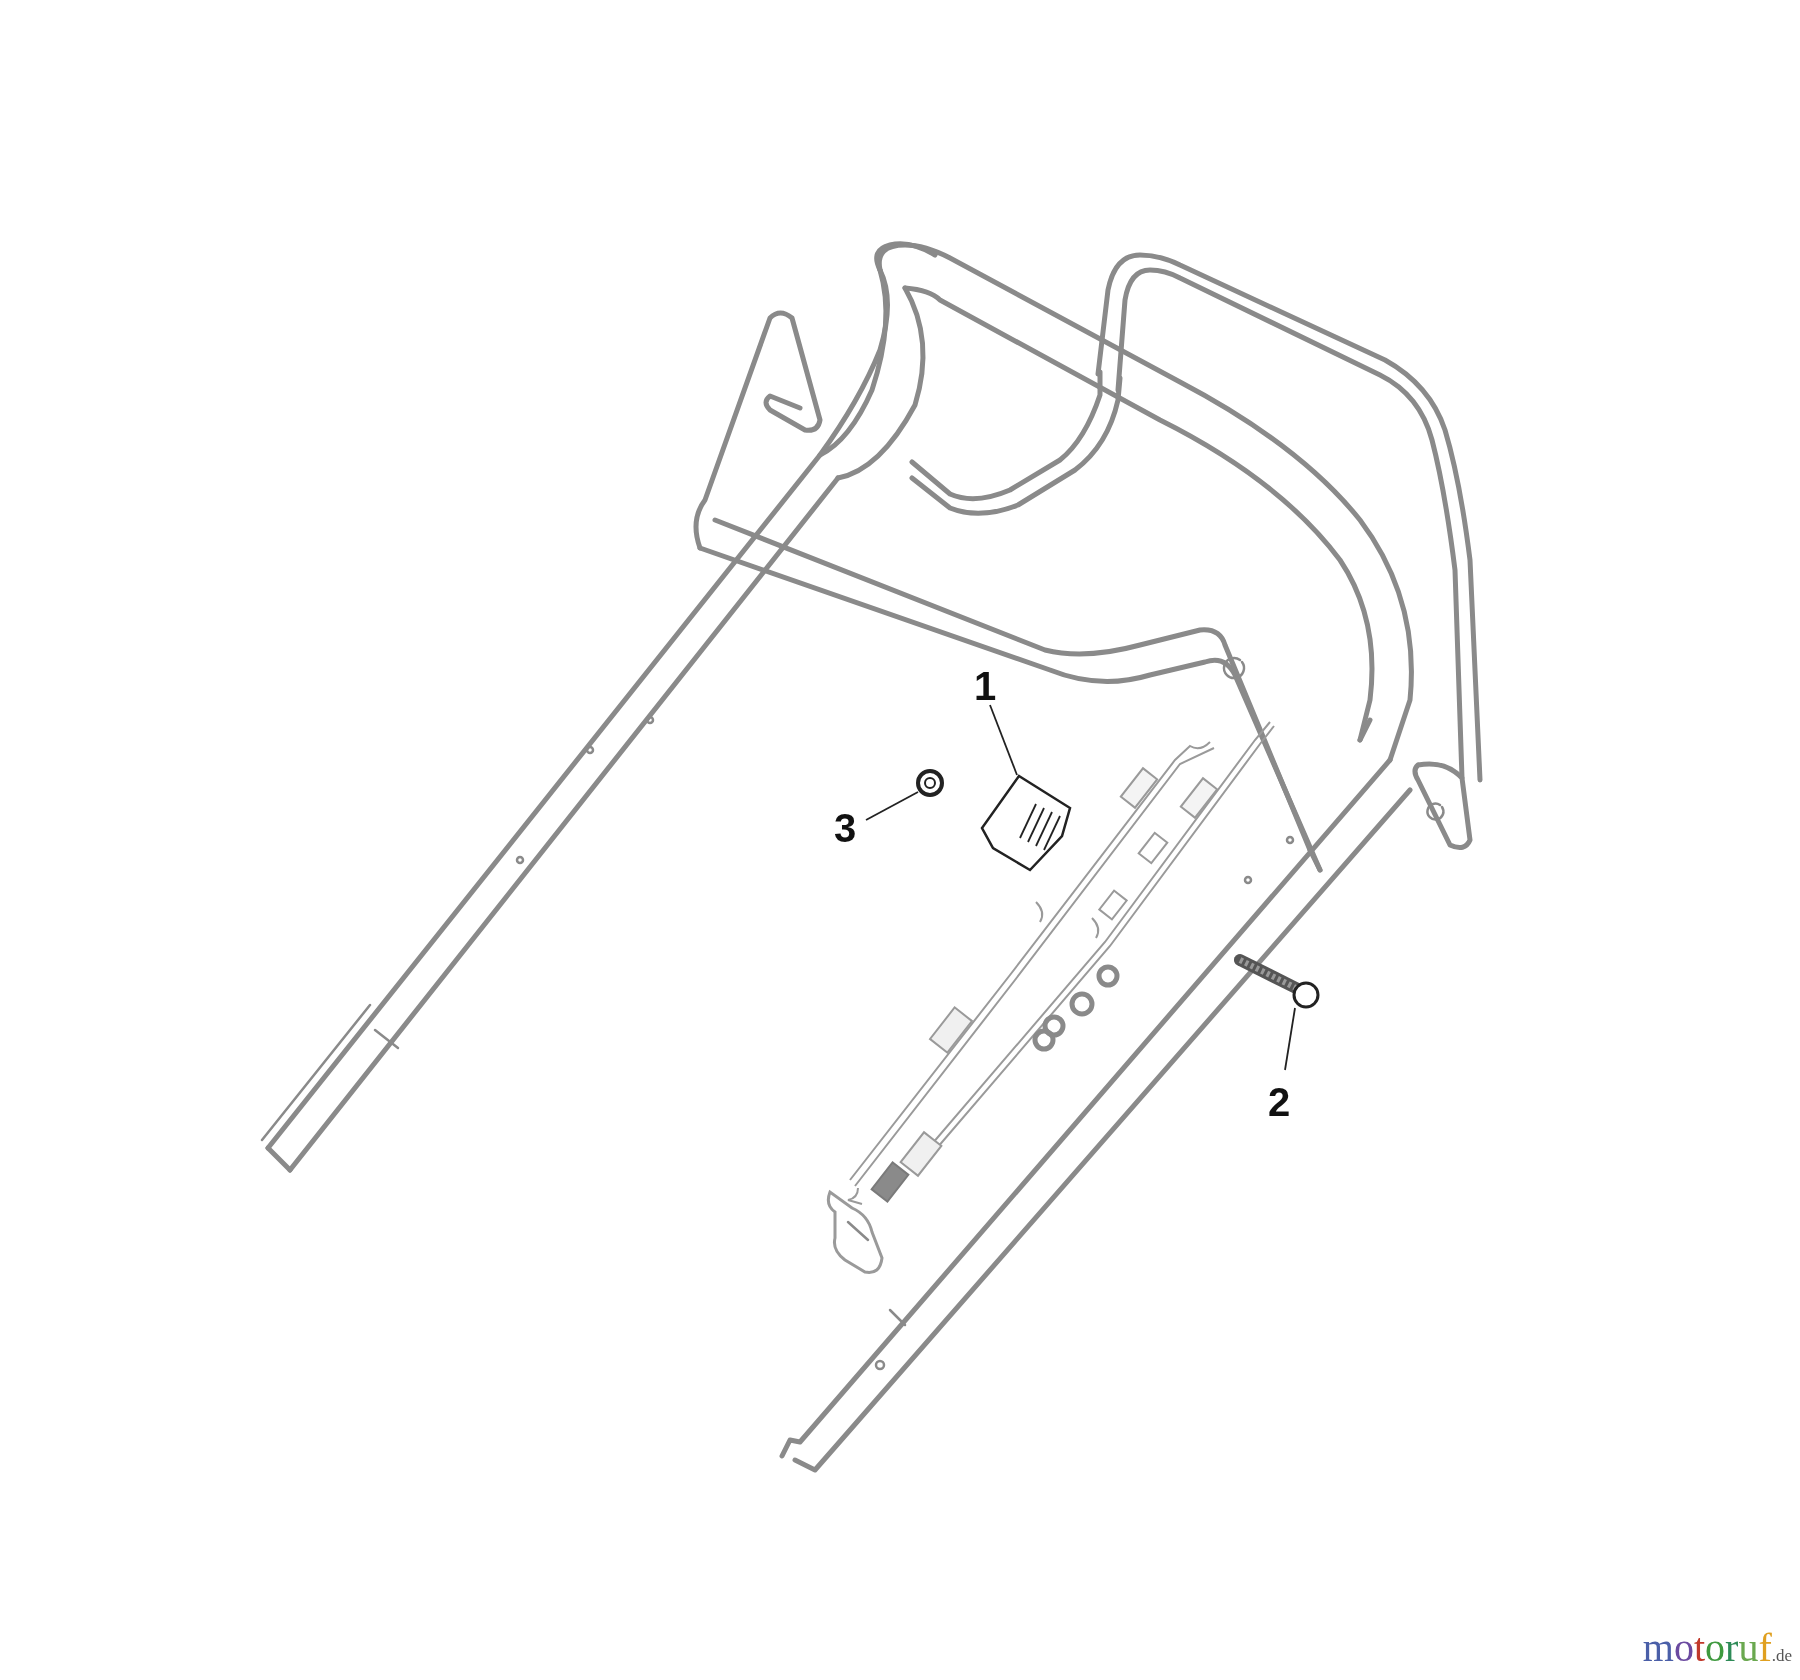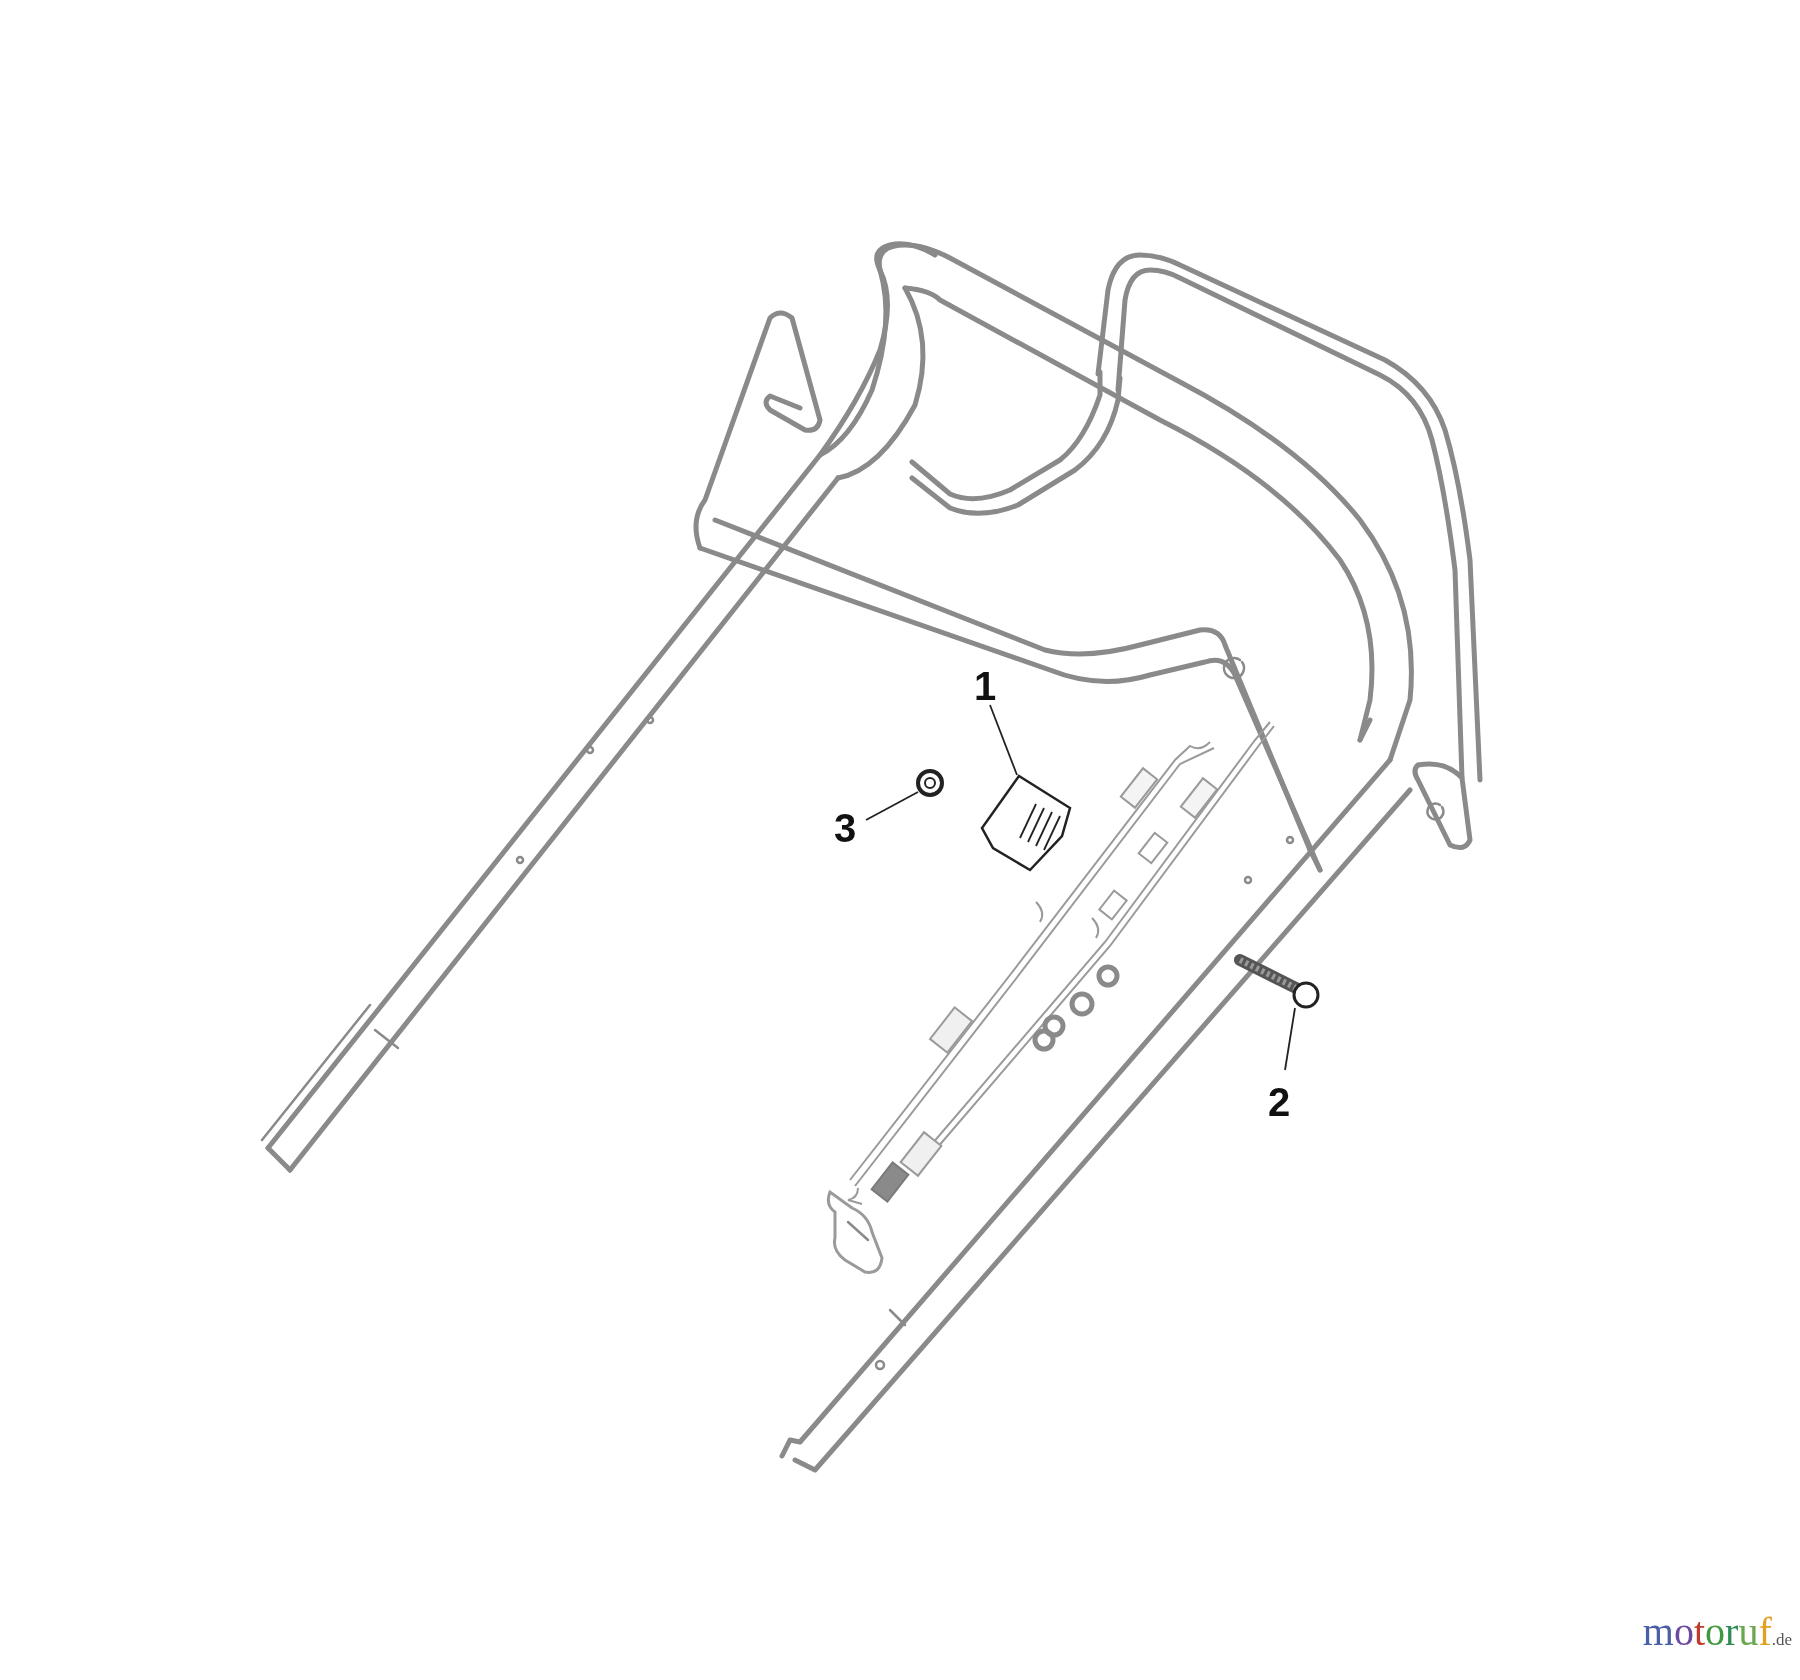--- a/index.html
+++ b/index.html
@@ -54,21 +54,21 @@
     position: absolute;
     font-family: "Liberation Sans", sans-serif;
     font-weight: bold;
     font-size: 40px;
     color: #111111;
     line-height: 1;
   }
   .watermark {
     position: absolute;
     right: 8px;
-    bottom: 28px;
+    bottom: 12px;
     font-family: "Liberation Serif", serif;
     font-size: 40px;
     letter-spacing: 0px;
     line-height: 1;
   }
   .watermark .tld {
     font-size: 17px;
     color: #555555;
   }
 </style>

